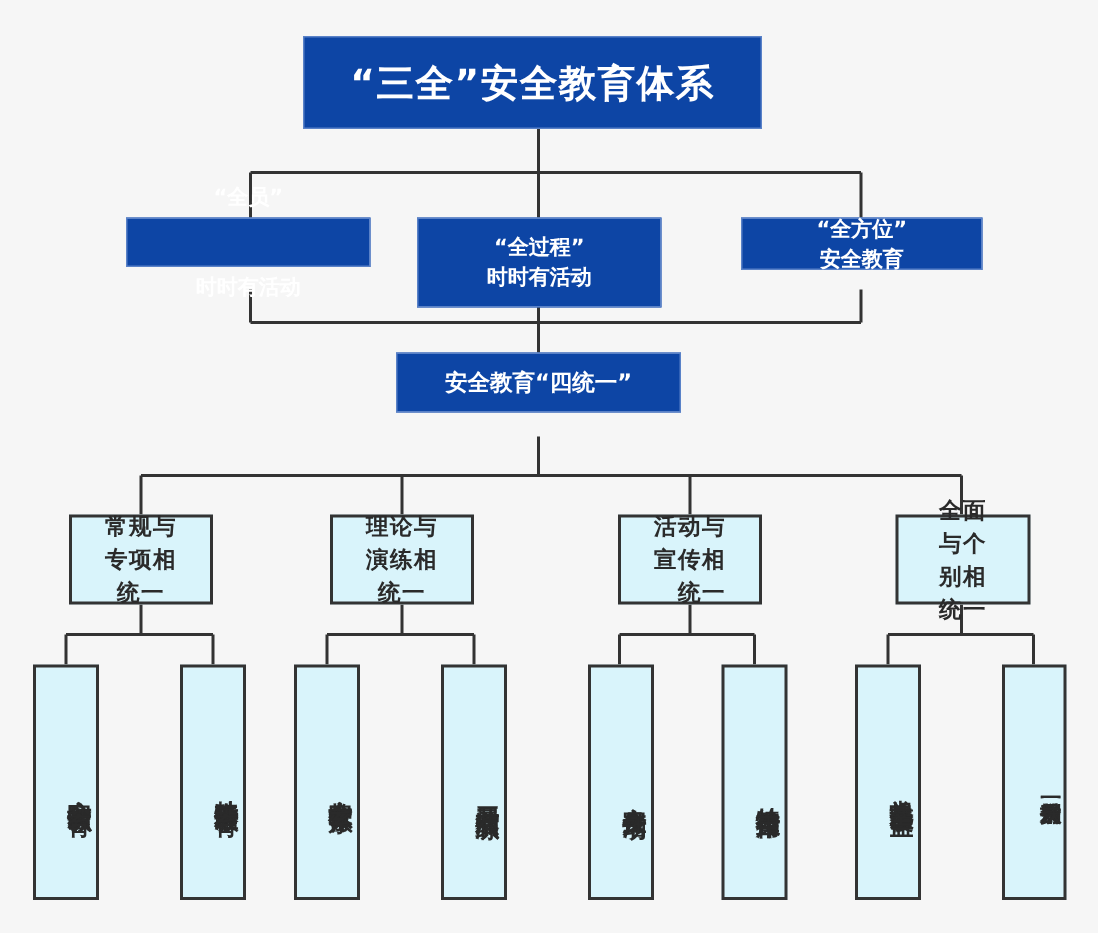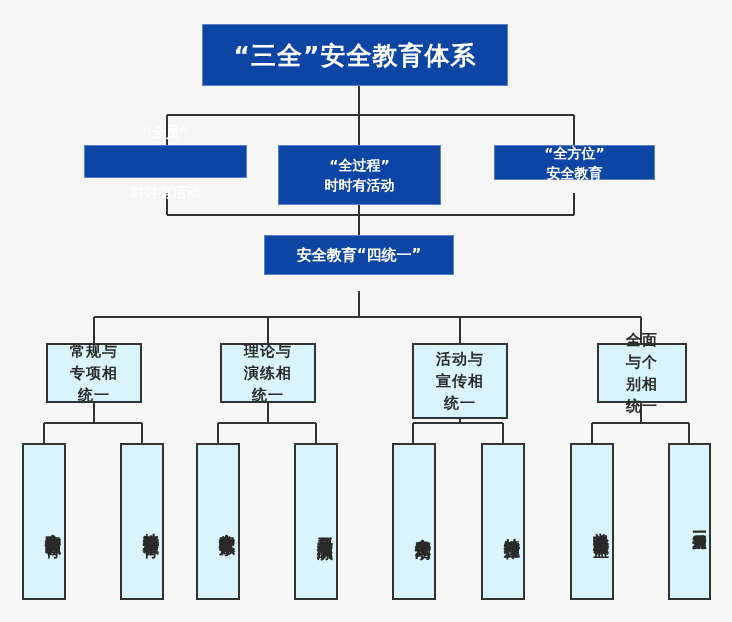--- a/index.html
+++ b/index.html
@@ -58,21 +58,21 @@
 <div class="node blue l2" style="left:264px;top:235px;width:190px;height:40px;">
   <span>安全教育“四统一”</span>
 </div>
 
 <div class="node light l3" style="left:46px;top:343px;width:96px;height:60px;">
   <span>常规与专项相统一</span>
 </div>
 <div class="node light l3" style="left:220px;top:343px;width:96px;height:60px;justify-content:flex-end;">
   <span>理论与演练相统一</span>
 </div>
-<div class="node light l3" style="left:412px;top:343px;width:96px;height:76px;">
+<div class="node light l3" style="left:412px;top:343px;width:96px;height:60px;text-align:right;">
   <span>活动与宣传相统一</span>
 </div>
 <div class="node light l3" style="left:597px;top:343px;width:90px;height:60px;justify-content:center;">
   <span>全面与个别相统一</span>
 </div>
 
 <div class="node light leaf" style="left:22px;top:443px;width:44px;height:157px;">
   <span>安全防护知识教育</span>
 </div>
 <div class="node light leaf" style="left:120px;top:443px;width:44px;height:157px;">

